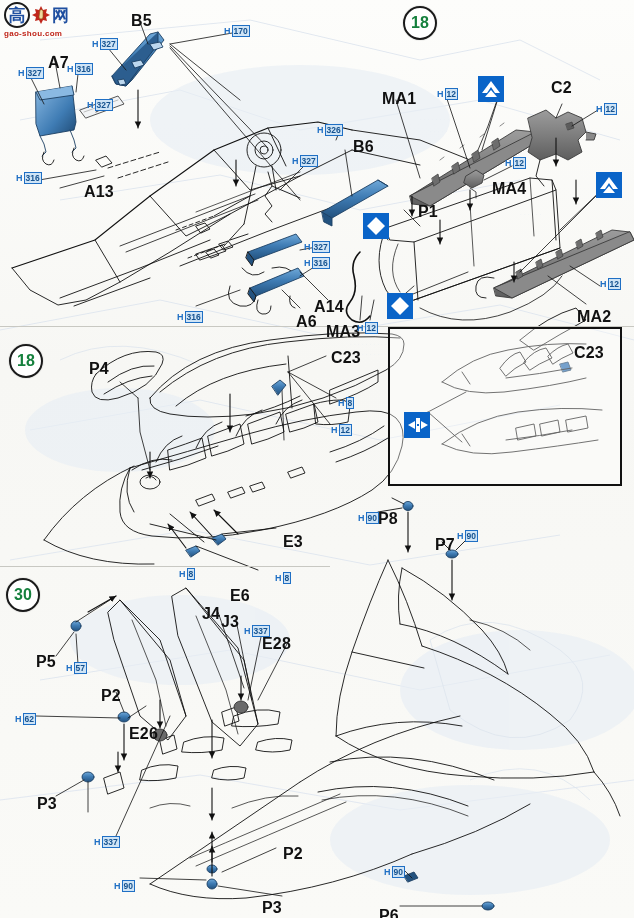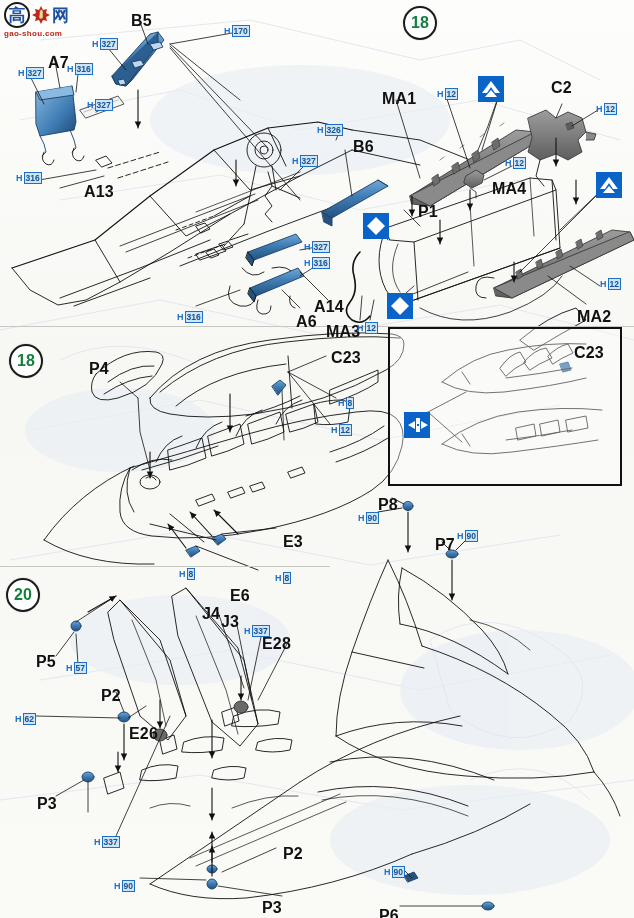--- a/index.html
+++ b/index.html
@@ -539,21 +539,21 @@
       <span class="cjk">网</span>
     </div>
     <div class="dom">gao-shou.com</div>
   </div>
 
   <div class="divider" style="top:326px;"></div>
   <div class="divider" style="top:566px;width:330px;"></div>
 
   <div class="step" style="left:403px;top:6px;">18</div>
   <div class="step" style="left:9px;top:344px;">18</div>
-  <div class="step" style="left:6px;top:578px;">20</div>
+  <div class="step" style="left:6px;top:578px;">30</div>
 
   <div class="inset" style="left:388px;top:327px;width:230px;height:155px;"></div>
 
   <span class="sym" style="left:478px;top:76px;">
     <svg width="26" height="26" viewBox="0 0 26 26" xmlns="http://www.w3.org/2000/svg">
       <rect width="26" height="26" fill="#0a64c8"></rect>
       <path d="M13 5 L22 17 L17 17 L13 11 L9 17 L4 17 z" fill="#ffffff"></path>
       <path d="M13 14 L19 21 L13 21 L7 21 z" fill="#ffffff"></path>
     </svg>
   </span>
@@ -667,21 +667,21 @@
       <span class="num">12</span>
       </span>
   </div>
 
   <div>
     <span class="lbl" style="left:89px;top:360px;">P4</span>
     <span class="lbl" style="left:331px;top:349px;">C23</span>
     <span class="lbl" style="left:574px;top:344px;">C23</span>
     <span class="lbl" style="left:283px;top:533px;">E3</span>
     <span class="lbl" style="left:230px;top:587px;">E6</span>
-    <span class="lbl" style="left:378px;top:496px;">P8</span>
+    <span class="lbl" style="left:378px;top:510px;">P8</span>
     <span class="lbl" style="left:435px;top:536px;">P7</span>
   </div>
 
   <div>
     <span class="paint" style="left:338px;top:397px;">
       <span class="h">H</span>
       <span class="num">8</span>
       </span>
     <span class="paint" style="left:331px;top:424px;">
       <span class="h">H</span>

